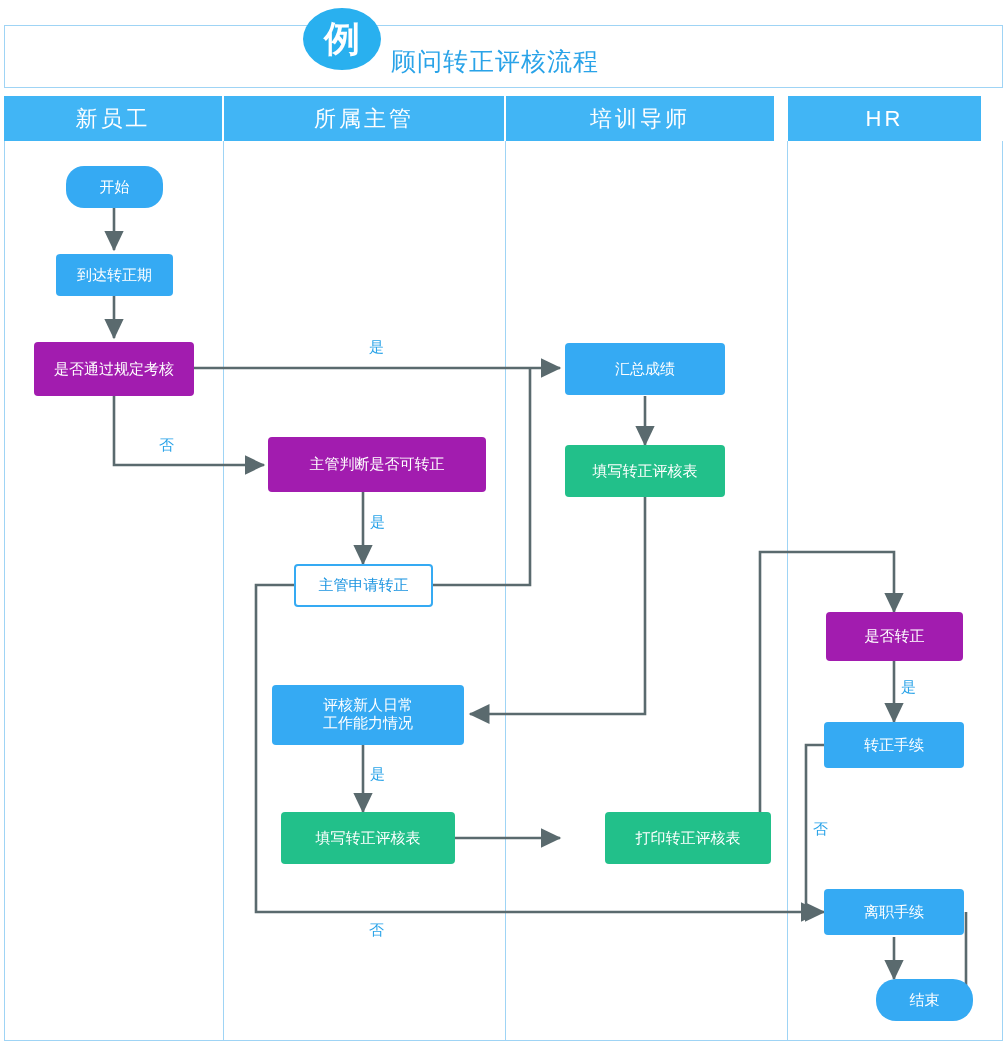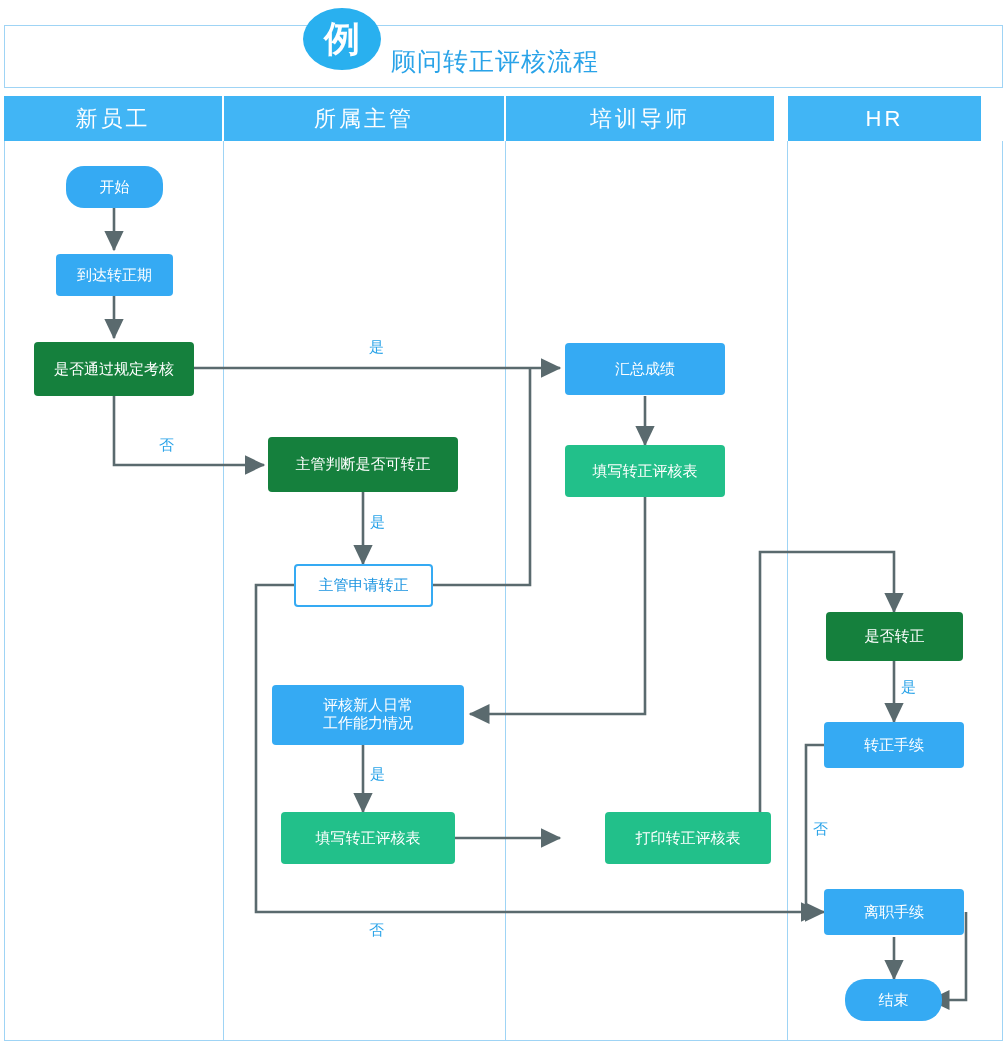--- a/index.html
+++ b/index.html
@@ -15,21 +15,21 @@
   .lane-head{position:absolute;top:96px;height:45px;background:#41b5f5;color:#fff;font-size:22px;display:flex;align-items:center;justify-content:center;box-sizing:border-box;border-right:2px solid #ffffff;letter-spacing:3px;}
 
   
   .lane-body{position:absolute;top:141px;height:900px;box-sizing:border-box;border-right:1px solid #9fd4f5;border-bottom:1px solid #9fd4f5;}
   .lane-body.first{border-left:1px solid #9fd4f5;}
 
   
   .node{position:absolute;box-sizing:border-box;display:flex;align-items:center;justify-content:center;text-align:center;color:#fff;font-size:15px;line-height:1.25;border-radius:4px;padding:12px 6px;}
   .n-blue{background:#35aaf3;}
   .n-green{background:#22c08a;}
-  .n-orange{background:#15803d;}
+  .n-orange{background:#a21caf;}
   .n-round{border-radius:18px;}
   .n-white-blue{background:#ffffff;color:#1a94e0;border:2px solid #35aaf3;}
 
   
   #wires{position:absolute;left:0;top:0;width:1007px;height:1042px;pointer-events:none;}
   .lbl{position:absolute;font-size:15px;color:#29a3e8;}
 </style>
 </head>
 <body>
 
@@ -96,30 +96,30 @@
   <div class="lbl" style="left:370px;top:513px;">是</div>
   <div class="lbl" style="left:370px;top:765px;">是</div>
   <div class="lbl" style="left:901px;top:678px;">是</div>
   <div class="lbl" style="left:813px;top:820px;">否</div>
   <div class="lbl" style="left:369px;top:921px;">否</div>
 
   <div class="node n-blue n-round" style="left:66px;top:166px;width:97px;height:42px;">开始</div>
   <div class="node n-blue" style="left:56px;top:254px;width:117px;height:42px;">到达转正期</div>
   <div class="node n-orange" style="left:34px;top:342px;width:160px;height:54px;">是否通过规定考核</div>
 
-  <div class="node n-orange" style="left:268px;top:437px;width:190px;height:55px;">主管判断是否可转正</div>
+  <div class="node n-orange" style="left:268px;top:437px;width:218px;height:55px;">主管判断是否可转正</div>
   <div class="node n-white-blue" style="left:294px;top:564px;width:139px;height:43px;">主管申请转正</div>
   <div class="node n-blue" style="left:272px;top:685px;width:192px;height:60px;align-items:flex-end;">
     <span style="white-space:pre-line;">评核新人日常
 工作能力情况</span>
   </div>
   <div class="node n-green" style="left:281px;top:812px;width:174px;height:52px;">填写转正评核表</div>
 
   <div class="node n-blue" style="left:565px;top:343px;width:160px;height:52px;">汇总成绩</div>
   <div class="node n-green" style="left:565px;top:445px;width:160px;height:52px;">填写转正评核表</div>
   <div class="node n-green" style="left:565px;top:812px;width:166px;height:52px;margin-left:40px;">打印转正评核表</div>
 
   <div class="node n-orange" style="left:826px;top:612px;width:137px;height:49px;">是否转正</div>
   <div class="node n-blue" style="left:824px;top:722px;width:140px;height:46px;">转正手续</div>
   <div class="node n-blue" style="left:824px;top:889px;width:140px;height:46px;">离职手续</div>
-  <div class="node n-blue n-round" style="left:845px;top:979px;width:97px;height:42px;border-radius:20px;">结束</div>
+  <div class="node n-blue n-round" style="left:876px;top:979px;width:97px;height:42px;border-radius:20px;">结束</div>
 
 </div>
 
 </body></html>

